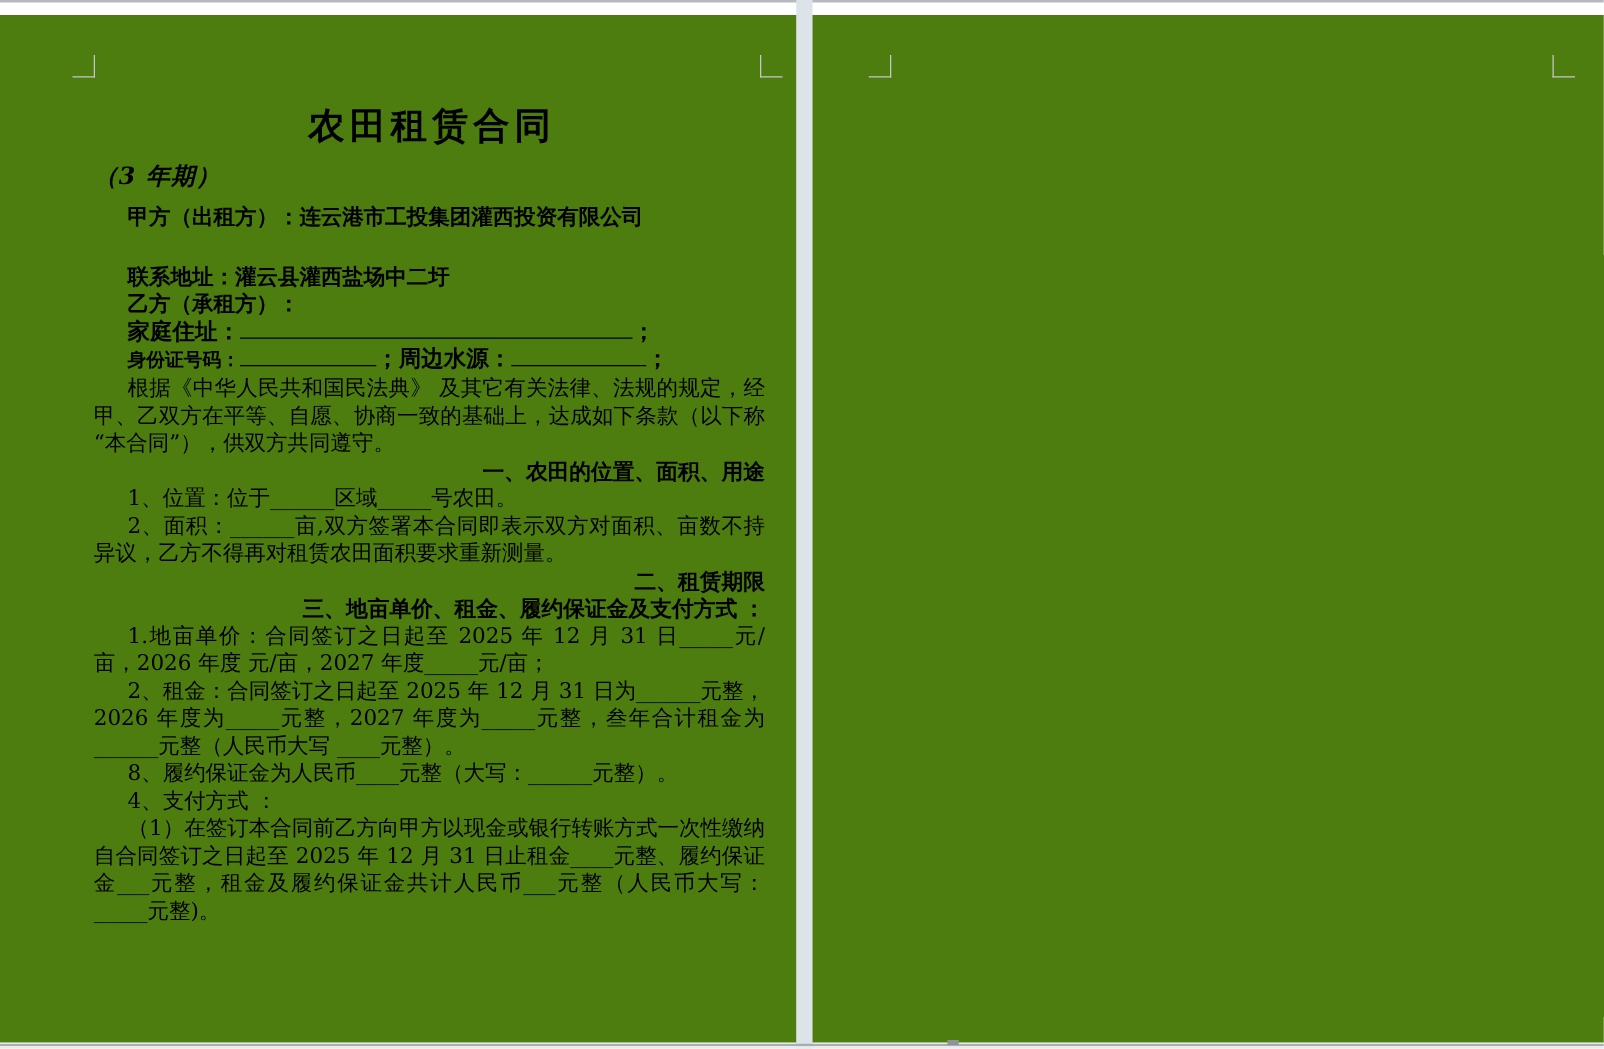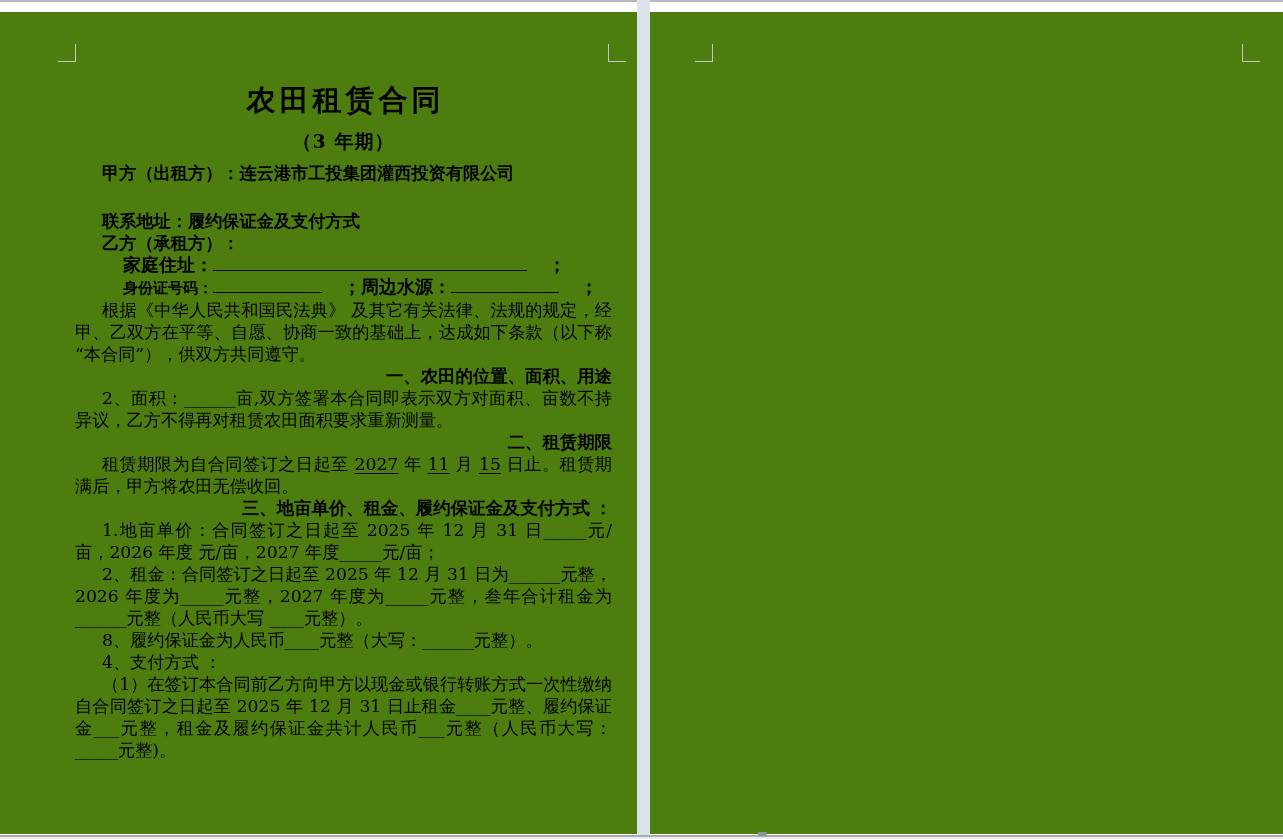--- a/index.html
+++ b/index.html
@@ -24,28 +24,28 @@
 
   .content{position:absolute;}
   #content1{left:75px;top:70px;width:537px;}
 
   .doc-title{
     margin:0 0 8px 0;font-size:29px;line-height:36px;font-weight:bold;
     text-align:center;letter-spacing:4px;text-indent:4px;
   }
   .doc-subtitle{
     margin:0 0 6px 0;font-size:19px;line-height:30px;font-weight:bold;
-    text-align:center;letter-spacing:1px;
+    text-align:left;letter-spacing:1px;font-style:italic;
   }
   .party{
     margin:0;font-size:18px;line-height:22px;font-weight:bold;white-space:nowrap;
     font-family:"Liberation Sans","DejaVu Sans",sans-serif;
   }
   .party.gap-below{margin-bottom:26px;}
-  .fill-label{font-weight:bold;font-size:18px;font-family:Liberation Sans, sans-serif;margin-left:21px;}
+  .fill-label{font-weight:bold;font-size:18px;font-family:Liberation Sans, sans-serif;}
   .fill-label.small{font-size:15px;}
   .blank{
     display:inline-block;border-bottom:1.6px solid #000;height:16px;
     vertical-align:baseline;
   }
   .body-text p{margin:0;font-size:17.2px;text-align:justify;text-indent:27px;}
   #content1 .body-text p{line-height:22px;}
   .body-text p.heading{font-weight:bold;text-align:right;font-family:"Liberation Sans","DejaVu Sans",sans-serif;font-size:17.4px;}
   .u-num{text-decoration:underline;text-underline-offset:3px;}
   #content1 .body-text{margin-top:0;}
@@ -55,29 +55,29 @@
 
 <div class="frame-top"></div>
 <div class="page-gap"></div>
 
 <div class="page" id="page1">
   <div class="content" id="content1">
     <h1 class="doc-title">农田租赁合同</h1>
     <h2 class="doc-subtitle">（3 年期）</h2>
     <div class="body-text">
         <p class="party gap-below">甲方（出租方）：连云港市工投集团灌西投资有限公司</p>
-        <p class="party">联系地址：履约保证金及支付方式</p>
+        <p class="party">联系地址：灌云县灌西盐场中二圩</p>
         <p class="party">乙方（承租方）：</p>
         <p class="party"><span class="fill-label">家庭住址：</span><span class="blank" style="width: 314px;"></span><span class="fill-label">；</span></p>
         <p class="party"><span class="fill-label small">身份证号码：</span><span class="blank" style="width: 109px;"></span><span class="fill-label">；周边水源：</span><span class="blank" style="width: 108px;"></span><span class="fill-label">；</span></p>
         <p class="">根据《中华人民共和国民法典》 及其它有关法律、法规的规定，经甲、乙双方在平等、自愿、协商一致的基础上，达成如下条款（以下称“本合同”），供双方共同遵守。</p>
         <p class="heading">一、农田的位置、面积、用途</p>
+        <p class="">1、位置：位于______区域_____号农田。</p>
         <p class="">2、面积：______亩,双方签署本合同即表示双方对面积、亩数不持异议，乙方不得再对租赁农田面积要求重新测量。</p>
         <p class="heading">二、租赁期限</p>
-        <p class=""><span>租赁期限为自合同签订之日起至 </span><span class="u-num">2027</span><span> 年 </span><span class="u-num">11</span><span> 月 </span><span class="u-num">15</span><span> 日止。租赁期满后，甲方将农田无偿收回。</span></p>
         <p class="heading">三、地亩单价、租金、履约保证金及支付方式 ：</p>
         <p class="">1.地亩单价：合同签订之日起至 2025 年 12 月 31 日_____元/亩，2026 年度 元/亩，2027 年度_____元/亩；</p>
         <p class="">2、租金：合同签订之日起至 2025 年 12 月 31 日为______元整，2026 年度为_____元整，2027 年度为_____元整，叁年合计租金为______元整（人民币大写 ____元整）。</p>
         <p class="">8、履约保证金为人民币____元整（大写：______元整）。</p>
         <p class="">4、支付方式 ：</p>
         <p class="">（1）在签订本合同前乙方向甲方以现金或银行转账方式一次性缴纳自合同签订之日起至 2025 年 12 月 31 日止租金____元整、履约保证金___元整，租金及履约保证金共计人民币___元整（人民币大写：_____元整)。</p>
       </div>
   </div>
 </div>
 

